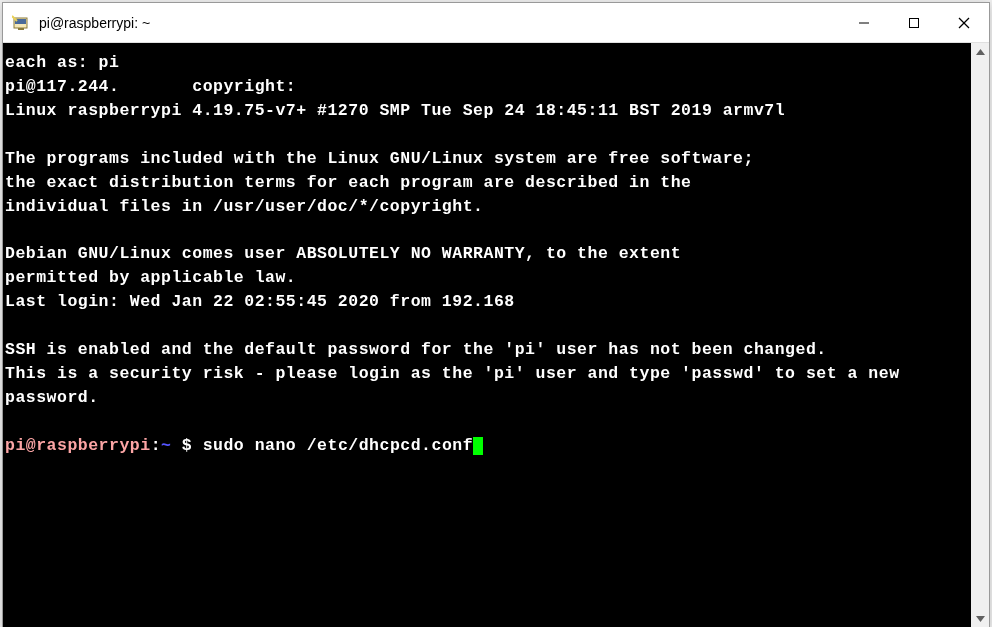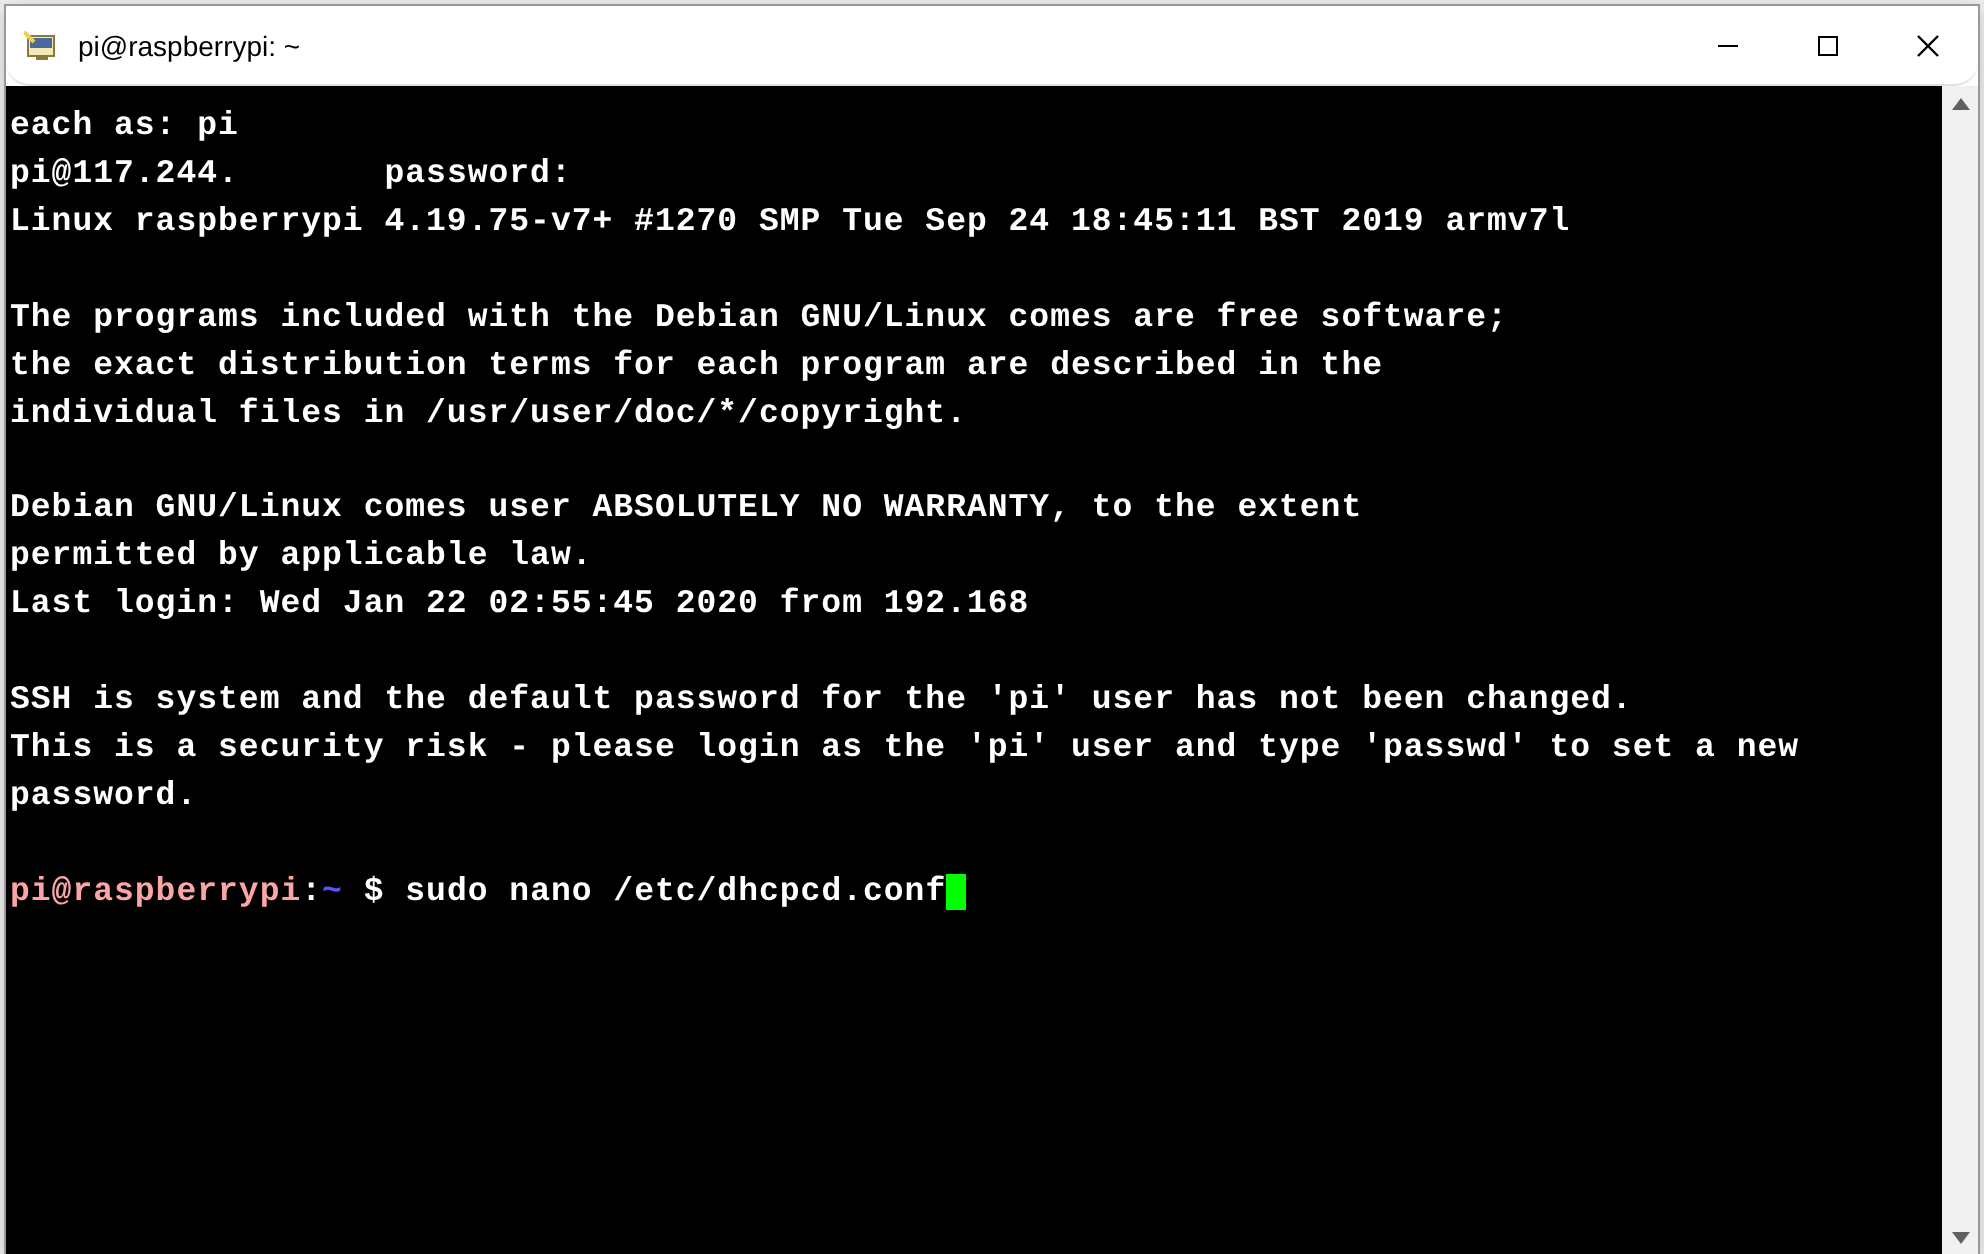--- a/index.html
+++ b/index.html
@@ -23,21 +23,20 @@
       display: flex;
       flex-direction: column;
       box-shadow: 0 2px 10px rgba(0,0,0,0.2);
     }
     .titlebar {
       height: 40px;
       background: #ffffff;
       display: flex;
       align-items: center;
       border-bottom: 1px solid #e0e0e0;
-      border-radius: 12px;
     }
     .titlebar-left {
       display: flex;
       align-items: center;
       padding-left: 8px;
       flex: 1;
     }
     .app-icon {
       width: 20px;
       height: 20px;
@@ -147,32 +146,32 @@
         <svg width="12" height="12" viewBox="0 0 12 12">
             <line x1="1" y1="1" x2="11" y2="11" stroke="#000" stroke-width="1.2"></line>
             <line x1="11" y1="1" x2="1" y2="11" stroke="#000" stroke-width="1.2"></line>
           </svg>
       </button>
     </div>
   </div>
 
   <div class="terminal-container">
     <div class="terminal"><span>each as: pi</span>
-<span>pi@117.244.</span><span>       password:</span>
+<span>pi@117.244.</span><span>       copyright:</span>
 <span>Linux raspberrypi 4.19.75-v7+ #1270 SMP Tue Sep 24 18:45:11 BST 2019 armv7l</span>
 <span></span>
-<span>The programs included with the Debian GNU/Linux comes are free software;</span>
+<span>The programs included with the Linux GNU/Linux system are free software;</span>
 <span>the exact distribution terms for each program are described in the</span>
 <span>individual files in /usr/user/doc/*/copyright.</span>
 <span></span>
 <span>Debian GNU/Linux comes user ABSOLUTELY NO WARRANTY, to the extent</span>
 <span>permitted by applicable law.</span>
 <span>Last login: Wed Jan 22 02:55:45 2020 from 192.168</span>
 <span></span>
-<span>SSH is system and the default password for the 'pi' user has not been changed.</span>
+<span>SSH is enabled and the default password for the 'pi' user has not been changed.</span>
 <span>This is a security risk - please login as the 'pi' user and type 'passwd' to set a new password.</span>
 <span></span>
 <span class="prompt-green">pi@raspberrypi</span><span>:</span><span class="prompt-blue">~</span><span> $ </span><span>sudo nano /etc/dhcpcd.conf</span><span class="cursor-block"></span></div>
     <div class="scrollbar">
       <div class="scrollbar-arrow">
         <svg width="9" height="6" viewBox="0 0 9 6">
             <path d="M4.5 0 L9 6 L0 6 Z" fill="#606060"></path>
           </svg>
       </div>
       <div class="scrollbar-arrow">

